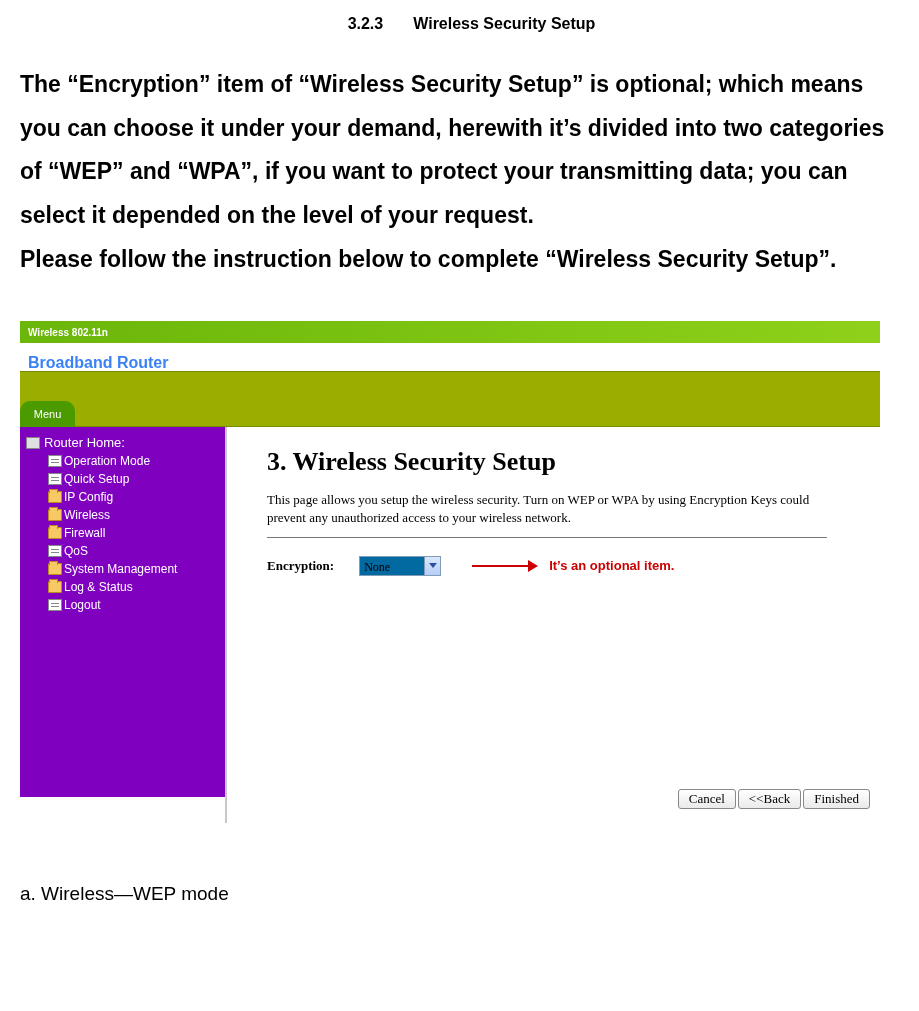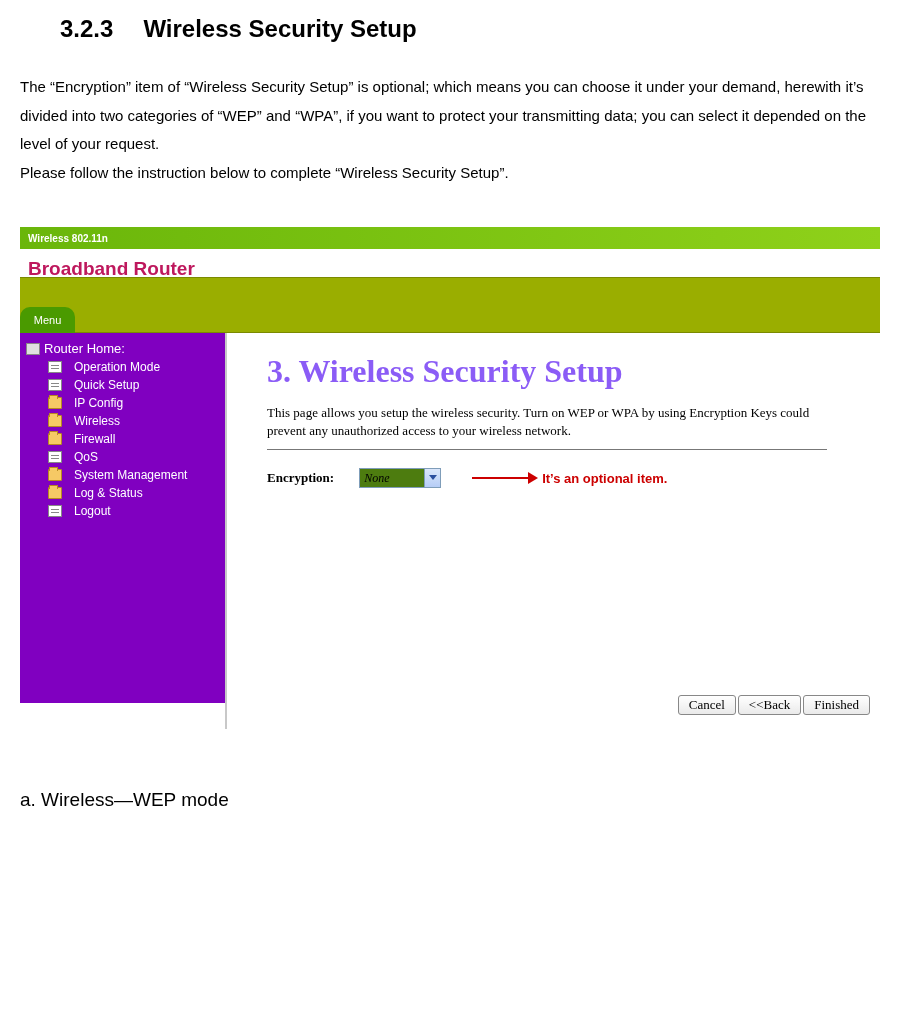--- a/index.html
+++ b/index.html
@@ -9,29 +9,31 @@
     font-family: Verdana, Arial, sans-serif;
     background: #ffffff;
     color: #000000;
     width: 919px;
   }
   .doc-content {
     padding: 15px 20px 20px 20px;
   }
   .section-heading {
     font-weight: bold;
-    font-size: 24px;
-    margin-left: 40px;
+    font-size: 16px;
+    margin-left: 24px;
     margin-bottom: 30px;
+    text-align: center;
   }
   .section-heading .num { display:inline-block; margin-right: 30px; }
   .body-text {
-    font-size: 15px;
+    font-size: 23px;
     line-height: 1.9;
     margin-bottom: 40px;
+    font-weight: bold;
   }
   .screenshot {
     width: 860px;
     margin: 0 0 60px 0;
     border: none;
     position: relative;
   }
   .titlebar {
     height: 22px;
     background: linear-gradient(to right, #6ab60a, #8fd11a);
@@ -48,22 +50,22 @@
   .brandbar {
     height: 28px;
     background: #ffffff;
     padding-left: 8px;
     display:flex;
     align-items:center;
   }
   .brand-text {
     font-family: Arial, sans-serif;
     font-weight: bold;
-    font-size: 19px;
-    color: #be185d;
+    font-size: 16px;
+    color: #3b82f6;
     margin-top: 12px;
   }
   .accentbar {
     height: 56px;
     background: #9aae00;
     border-top: 1px solid #7a8a00;
     border-bottom: 1px solid #7a8a00;
     position: relative;
   }
   .main-area {
@@ -108,21 +110,21 @@
     padding: 2px 0 2px 6px;
     display:flex;
     align-items:center;
     gap:4px;
   }
   .sidebar .root-label { color:#ffffff; font-size:13px; }
   .sidebar .item {
     padding: 2px 0 2px 28px;
     display:flex;
     align-items:center;
-    gap:12px;
+    gap:2px;
     cursor:pointer;
   }
   .sidebar .item-label { color:#ffffff; }
   .ico {
     display:inline-block;
     width:14px; height:12px;
     position:relative;
   }
   .ico-monitor {
     background:#e0e0e0;
@@ -159,22 +161,22 @@
   .content-col {
     flex:1;
     background:#ffffff;
     border-left: 2px solid #c8c8c8;
     padding: 20px 20px 20px 40px;
     position:relative;
     min-height: 396px;
   }
   .page-title {
     font-family: "Times New Roman", serif;
-    color: #8b5cf6;
-    font-size: 32px;
+    color: #000000;
+    font-size: 26px;
     font-weight: bold;
     margin-bottom: 14px;
   }
   .page-desc {
     font-family: "Times New Roman", serif;
     font-size: 13px;
     color:#000;
     line-height:1.35;
     max-width: 560px;
     border-bottom: 1px solid #777;
@@ -184,25 +186,24 @@
   .form-row {
     display:flex;
     align-items:center;
     gap:25px;
     font-family: "Times New Roman", serif;
     font-size: 13px;
   }
   .form-label { font-weight: bold; }
   .select-box {
     display:flex;
-    align-items:center;
+    align-items:flex-end;
     border:1px solid #7f9db9;
     height:20px;
-    background:#4d7c0f;
-    font-style:italic;
+    background:#0369a1;
   }
   .select-value {
     width:64px;
     padding: 0 4px;
     font-family: "Times New Roman", serif;
     font-size:12px;
   }
   .select-btn {
     width:16px;
     height:18px;
@@ -228,21 +229,21 @@
     width:0;height:0;
     border-top:6px solid transparent;
     border-bottom:6px solid transparent;
     border-left:10px solid #cc0000;
   }
   .callout-text {
     font-family: Verdana, Arial, sans-serif;
     font-weight: bold;
     color:#cc0000;
     font-size: 13px;
-    margin-left:4px;
+    margin-left:11px;
   }
   .btn-row {
     position:absolute;
     right: 10px;
     bottom: 14px;
     display:flex;
     gap:2px;
   }
   .win-btn {
     font-family: "Times New Roman", serif;

